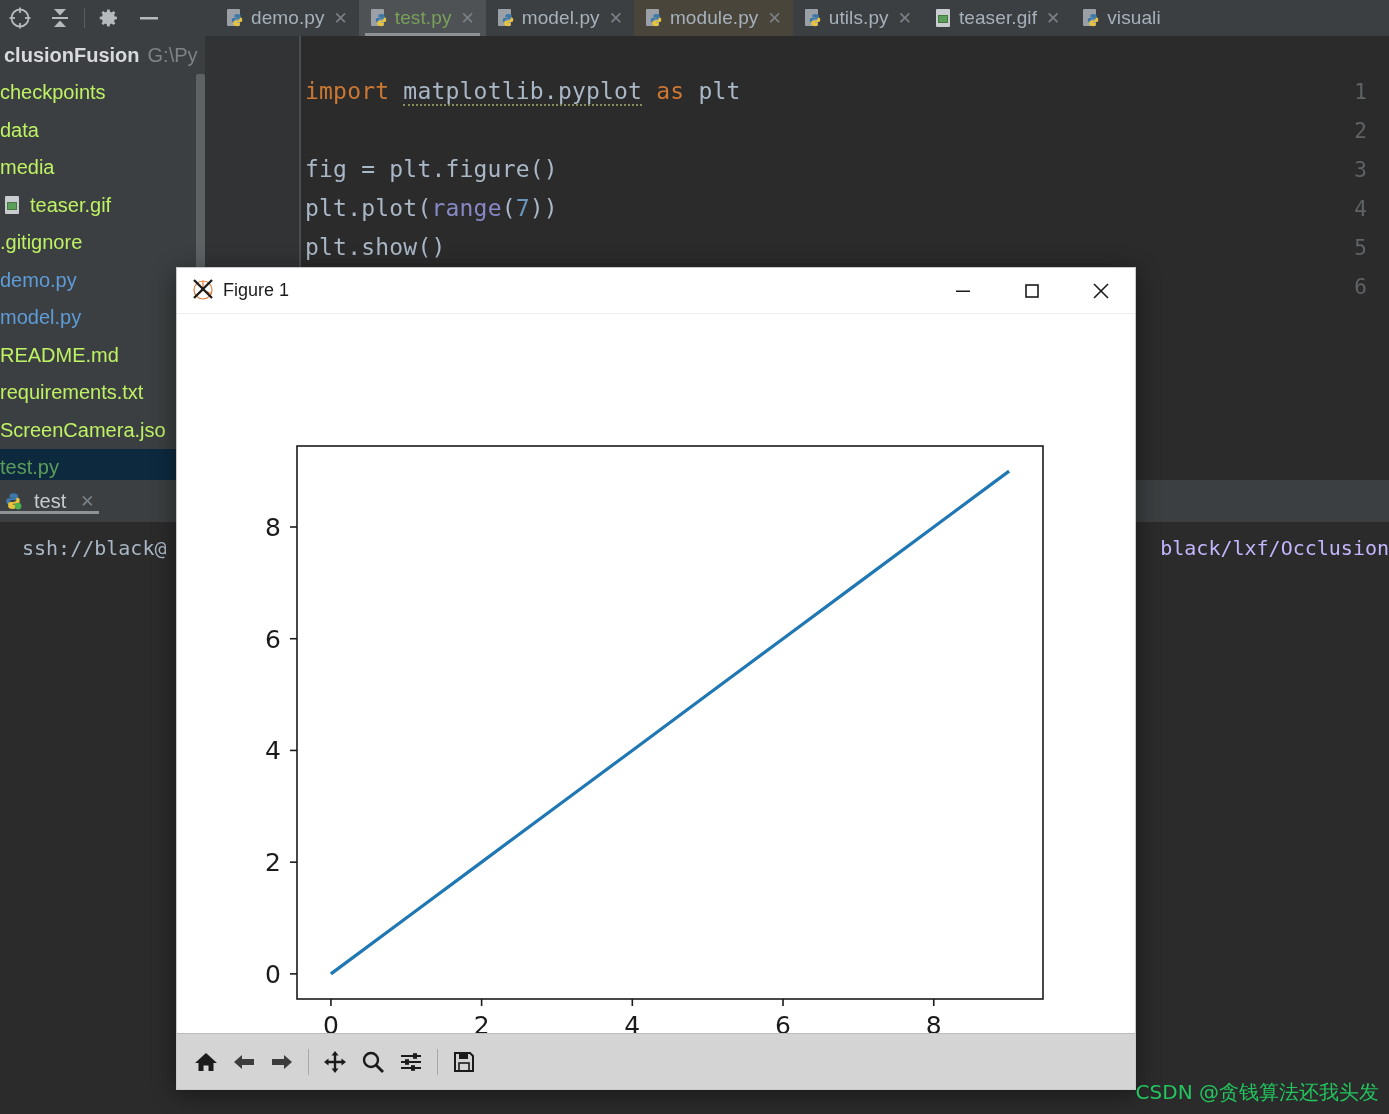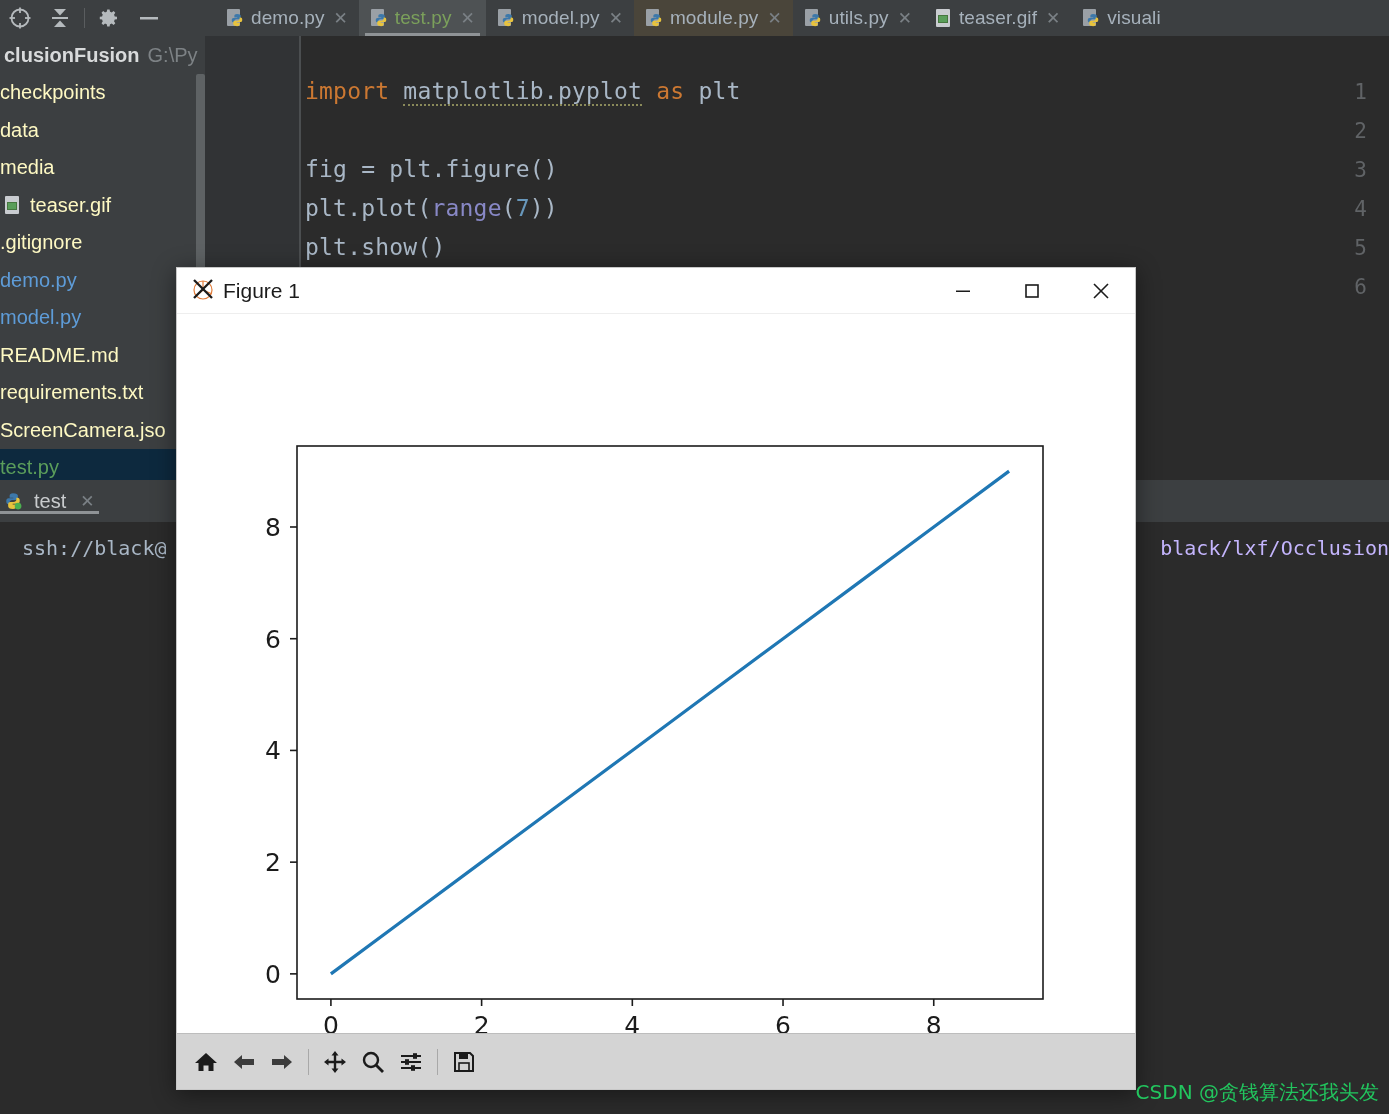--- a/index.html
+++ b/index.html
@@ -79,21 +79,21 @@
   }
   .proj-head {
     height: 38px; display: flex; align-items: center;
     padding-left: 8px; font-size: 20px; color: #d8dadb;
     white-space: nowrap;
   }
   .proj-head b { font-weight: bold; margin-left: -4px; }
   .proj-head .path { color: #7d8285; font-weight: normal; margin-left: 8px; }
   .tree-row {
     height: 37.5px; display: flex; align-items: center;
-    font-size: 20px; color: #fef9c3;
+    font-size: 20px; color: #bef264;
     white-space: nowrap; padding-left: 0;
   }
   .tree-row.blue { color: #5e9cd8; }
   .tree-row.green { color: #5b9e5b; }
   .tree-row.selected { background: #0d293e; }
   .tree-row .ficon { margin: 0 9px 0 4px; }
   .panel-scroll {
     position: absolute; right: 0; top: 38px; width: 9px; height: 410px;
     background: #5e6264; border-radius: 2px;
   }
@@ -168,21 +168,21 @@
     background: #ffffff;
     border: 1px solid #c8c8c8;
     box-shadow: 0 4px 22px rgba(0,0,0,.45);
   }
   .figtitle {
     height: 46px; display: flex; align-items: center;
     background: #ffffff; border-bottom: 1px solid #eeeeee;
     position: relative;
   }
   .figtitle .mpl-icon { margin: 0 8px 0 14px; }
-  .figtitle .ttext { font-size: 21px; color: #1b1b1b; }
+  .figtitle .ttext { font-size: 18px; color: #1b1b1b; }
   .wctrls { position: absolute; right: 0; top: 0; height: 46px; display: flex; }
   .wbtn {
     width: 69px; height: 46px;
     display: flex; align-items: center; justify-content: center;
   }
   .canvas-area {
     position: absolute; left: 0; top: 46px; right: 0; bottom: 56px;
     background: #ffffff; overflow: hidden;
   }
   .mpl-toolbar {

